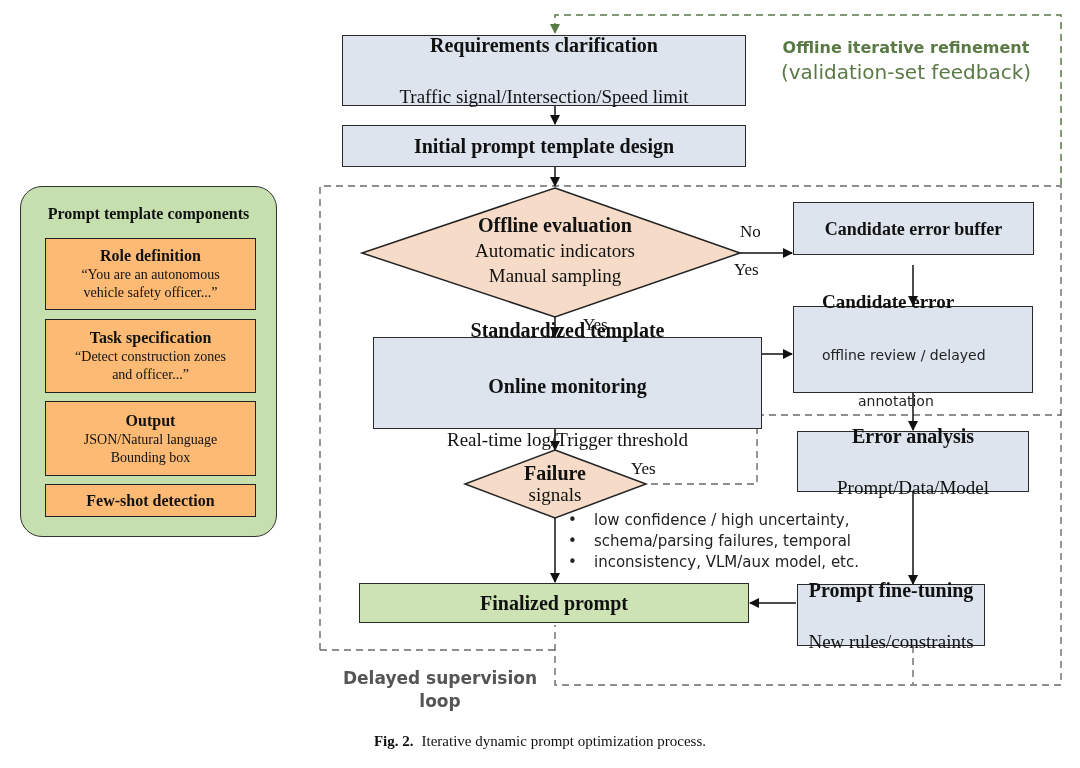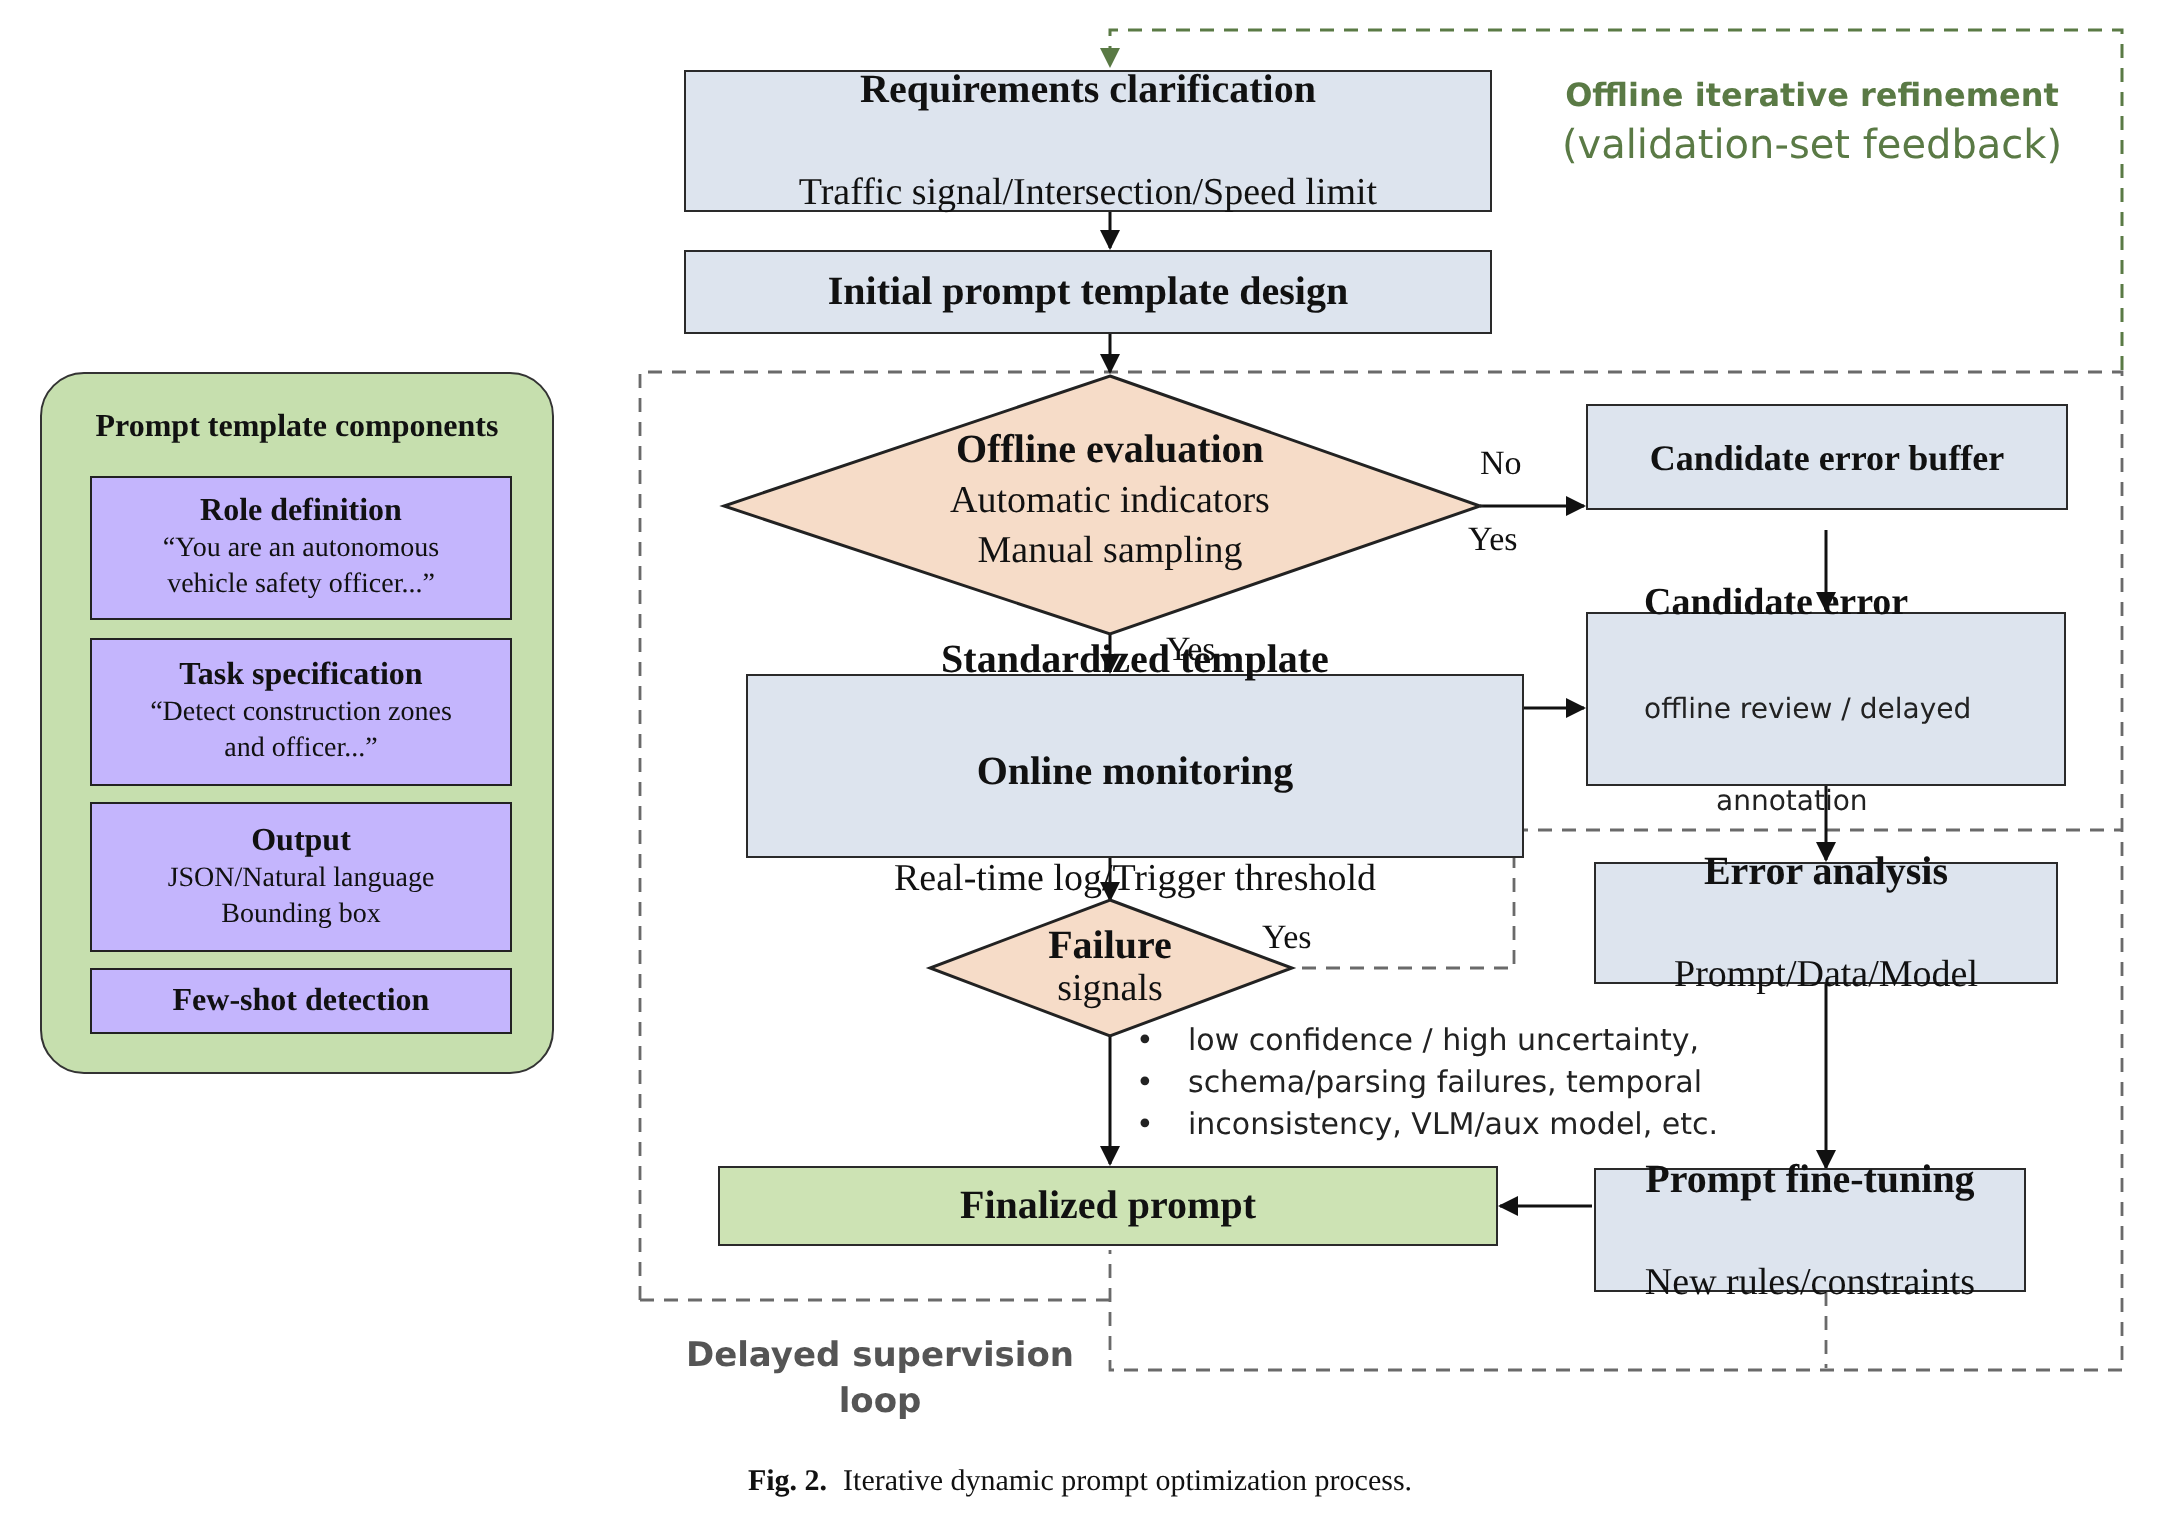--- a/index.html
+++ b/index.html
@@ -11,21 +11,21 @@
          display: flex; flex-direction: column; align-items: center; justify-content: center; text-align: center; gap: 26px; }
   .box.green { background: #cde3b4; }
   .title { font-weight: bold; font-size: 20px; line-height: 26px; }
   .sub { font-size: 19px; line-height: 25px; }
   .sans { font-family: "DejaVu Sans", sans-serif; font-size: 14px; line-height: 20px; color: #222; }
   .label { position: absolute; font-size: 17px; }
   .diamond-text { position: absolute; text-align: center; }
   .panel { position: absolute; left: 20px; top: 186px; width: 257px; height: 351px; box-sizing: border-box;
            background: #c6dfae; border: 1.6px solid #333; border-radius: 22px; }
   .panel-title { position: absolute; left: 0; right: 0; top: 18px; text-align: center; font-weight: bold; font-size: 16px; }
-  .pbox { position: absolute; left: 24px; width: 211px; box-sizing: border-box; background: #c4b5fd; border: 1.6px solid #222;
+  .pbox { position: absolute; left: 24px; width: 211px; box-sizing: border-box; background: #fdba74; border: 1.6px solid #222;
           display: flex; flex-direction: column; align-items: center; justify-content: center; text-align: center; }
   .pbox .t { font-weight: bold; font-size: 16px; line-height: 20px; }
   .pbox .s { font-size: 14px; line-height: 18px; }
   .note { position: absolute; font-family: "DejaVu Sans", sans-serif; color: #5a7a45; text-align: center; }
   .gray-note { position: absolute; font-family: "DejaVu Sans", sans-serif; color: #555; font-weight: bold; text-align: center; }
   .bullets { position: absolute; left: 568px; top: 510px; font-family: "DejaVu Sans", sans-serif; font-size: 15px; line-height: 21px; color: #222; }
   .bullets .row { display: flex; }
   .bullets .dot { width: 26px; text-align: left; }
   .caption { position: absolute; left: 0; right: 0; top: 733px; text-align: center; font-size: 15px; }
   .caption b { margin-right: 8px; }
@@ -146,21 +146,21 @@
 
   <div class="box" style="left:797px;top:431px;width:232px;height:61px;">
     <div class="title">Error analysis</div>
     <div class="sub">Prompt/Data/Model</div>
   </div>
 
   <div class="box green" style="left:359px;top:583px;width:390px;height:40px;">
     <div class="title">Finalized prompt</div>
   </div>
 
-  <div class="box" style="left:797px;top:584px;width:216px;height:62px;">
+  <div class="box" style="left:797px;top:584px;width:188px;height:62px;">
     <div class="title">Prompt fine-tuning</div>
     <div class="sub">New rules/constraints</div>
   </div>
 
   <div class="note" style="left:766px;top:36px;width:280px;">
     <div style="font-weight:bold;font-size:16px;line-height:24px;">Offline iterative refinement</div>
     <div style="font-size:20px;line-height:24px;">(validation-set feedback)</div>
   </div>
 
   <div class="gray-note" style="left:330px;top:667px;width:220px;font-size:17px;line-height:23px;">

